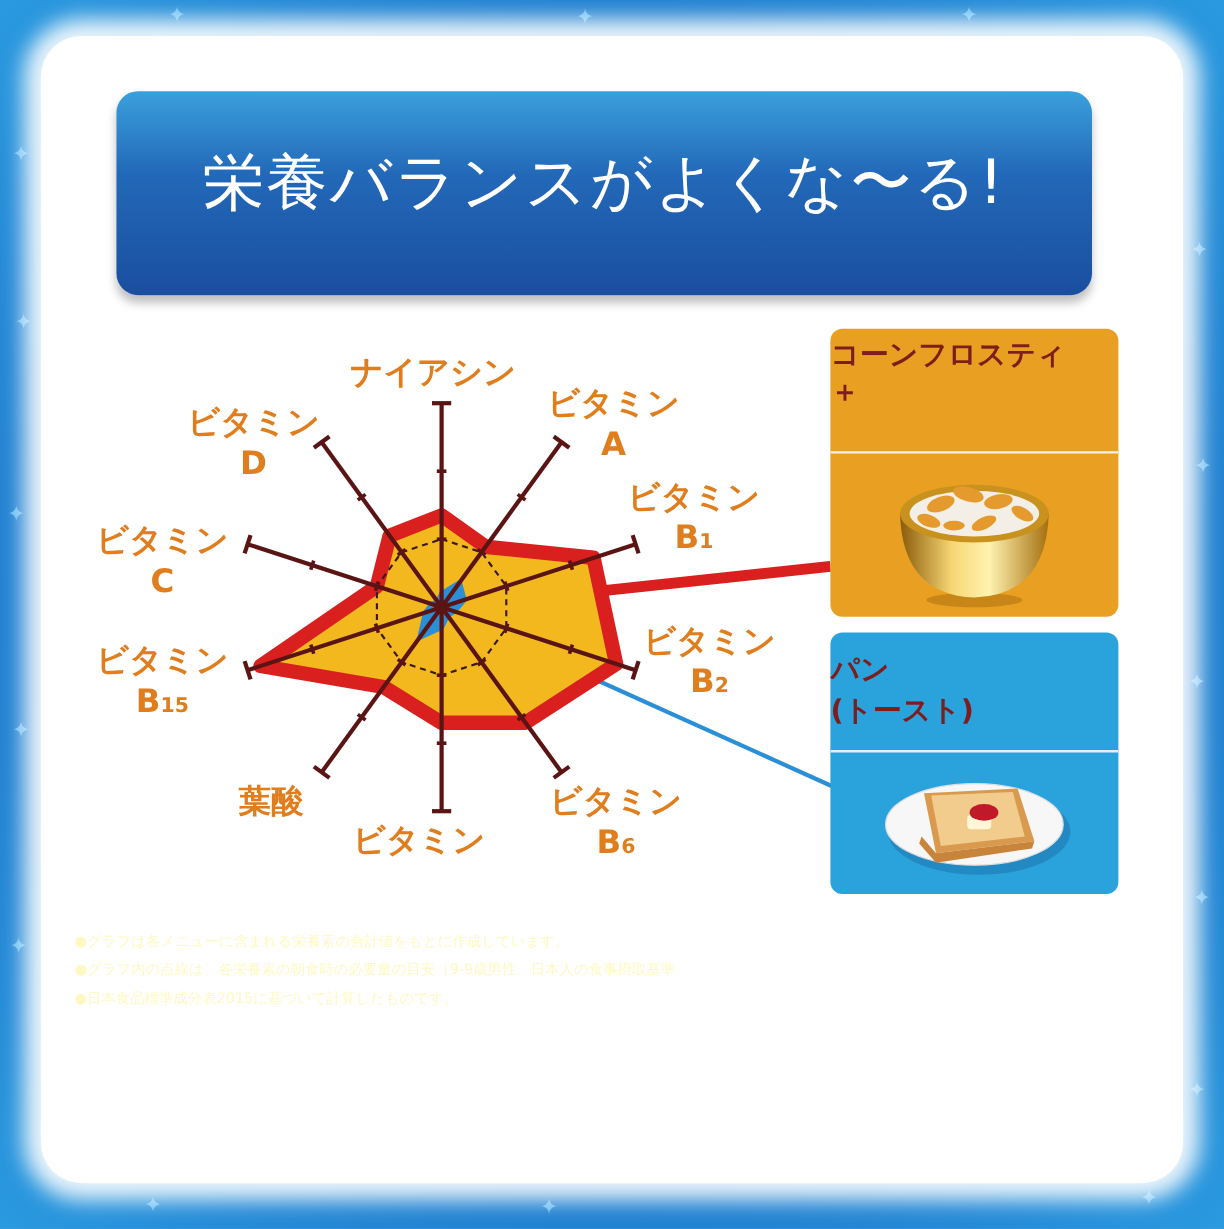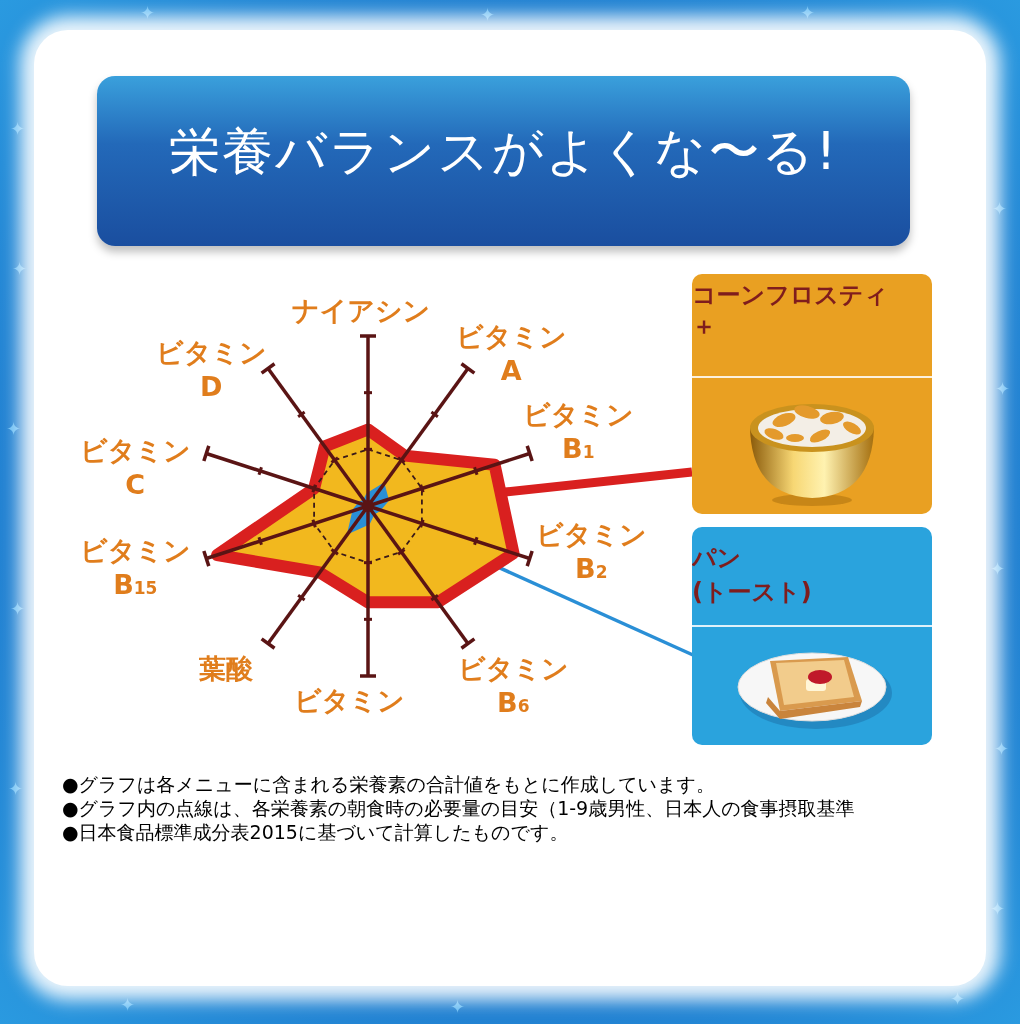--- a/index.html
+++ b/index.html
@@ -44,21 +44,21 @@
   .panel-toast { left: 692px; top: 527px; width: 240px; height: 218px; background: #2aa3dd; }
   .panel-head {
     color: #7f1d1d; font-weight: bold; text-align: left; font-size: 24px; line-height: 34px;
     border-bottom: 2px solid rgba(255,255,255,0.85);
   }
   .panel-cereal .panel-head { height: 104px; padding-top: 4px; box-sizing: border-box; }
   .panel-toast .panel-head { height: 100px; padding-top: 14px; box-sizing: border-box; }
   .panel-img { position: relative; height: 130px; }
   .notes {
     position: absolute; left: 62px; top: 772px; width: 900px;
-    color: #000000; font-size: 19px; line-height: 24px;
+    color: #fef9c3; font-size: 12px; line-height: 24px;
   }
   .notes .row { white-space: nowrap; }
   .notes .indent { padding-left: 18px; }
   .notes .gap { height: 10px; }
 </style>
 </head>
 <body>
 
 <div class="bg"></div>
 <div class="sparkles">
@@ -216,16 +216,16 @@
       <path d="M84 36 L152 33 L162 70 L92 78 Z" fill="#f2cc8c"></path>
       <path d="M76 70 L88 84 L170 74 L168 80 L88 92 L74 76 Z" fill="#c9843c"></path>
       <rect x="114" y="52" width="20" height="12" rx="3" fill="#fff6d8"></rect>
       <ellipse cx="128" cy="50" rx="12" ry="7" fill="#c0192a"></ellipse>
     </svg>
   </div>
 </div>
 
 <div class="notes">
   <div class="row">●グラフは各メニューに含まれる栄養素の合計値をもとに作成しています。</div>
-  <div class="row">●グラフ内の点線は、各栄養素の朝食時の必要量の目安（1-9歳男性、日本人の食事摂取基準</div>
+  <div class="row">●グラフ内の点線は、各栄養素の朝食時の必要量の目安（9-9歳男性、日本人の食事摂取基準</div>
   <div class="row">●日本食品標準成分表2015に基づいて計算したものです。</div>
   <div class="gap"></div>
 </div>
 
 </body></html>

